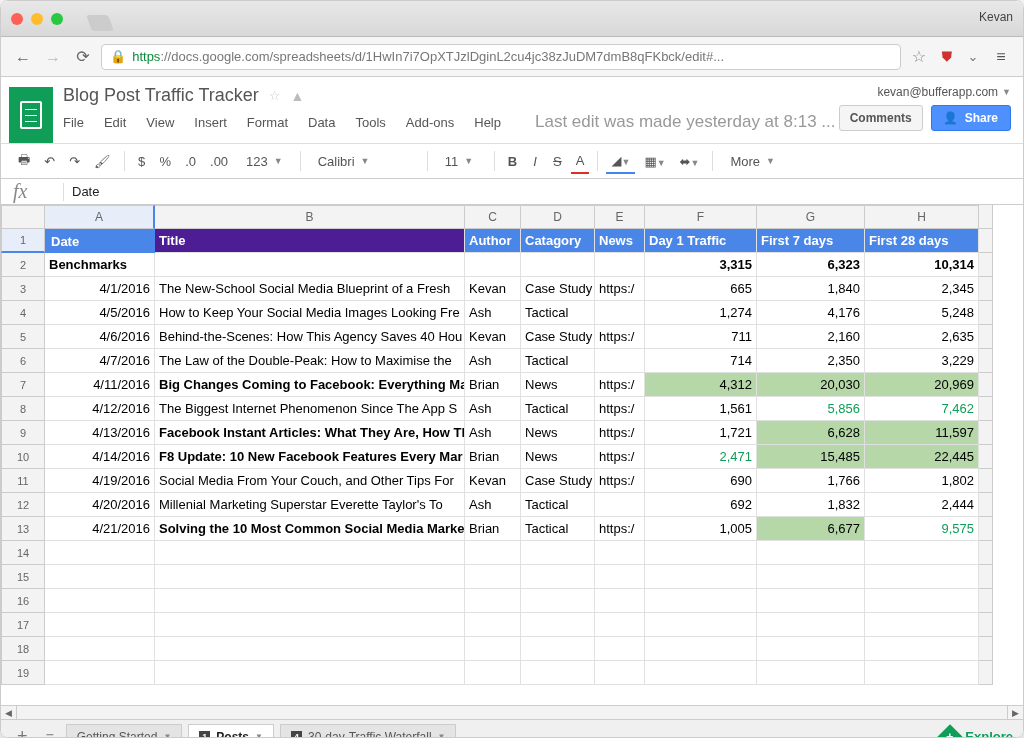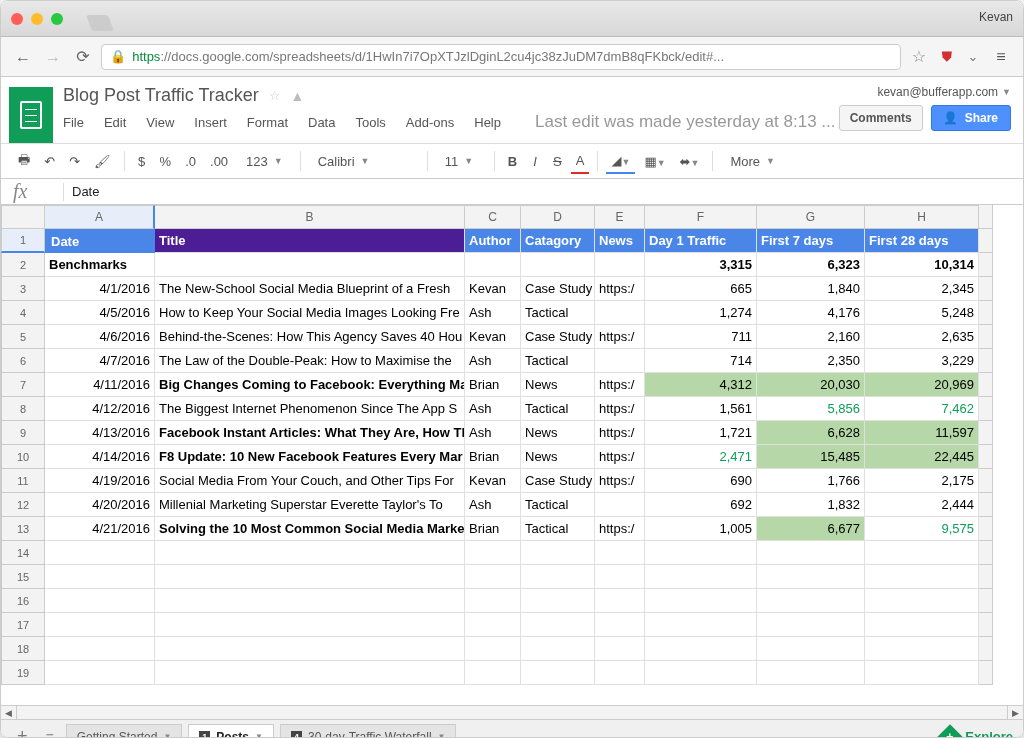--- a/index.html
+++ b/index.html
@@ -324,21 +324,21 @@
       <div class="cell num greenbg">22,445</div>
       <div class="scrollcol"></div>
       <div class="rowhdr">11</div>
       <div class="cell num">4/19/2016</div>
       <div class="cell">Social Media From Your Couch, and Other Tips For</div>
       <div class="cell">Kevan</div>
       <div class="cell">Case Study</div>
       <div class="cell">https:/</div>
       <div class="cell num">690</div>
       <div class="cell num">1,766</div>
-      <div class="cell num">2,175</div>
+      <div class="cell num">1,802</div>
       <div class="scrollcol"></div>
       <div class="rowhdr">12</div>
       <div class="cell num">4/20/2016</div>
       <div class="cell">Millenial Marketing Superstar Everette Taylor's To</div>
       <div class="cell">Ash</div>
       <div class="cell">Tactical</div>
       <div class="cell"></div>
       <div class="cell num">692</div>
       <div class="cell num">1,832</div>
       <div class="cell num">2,444</div>

